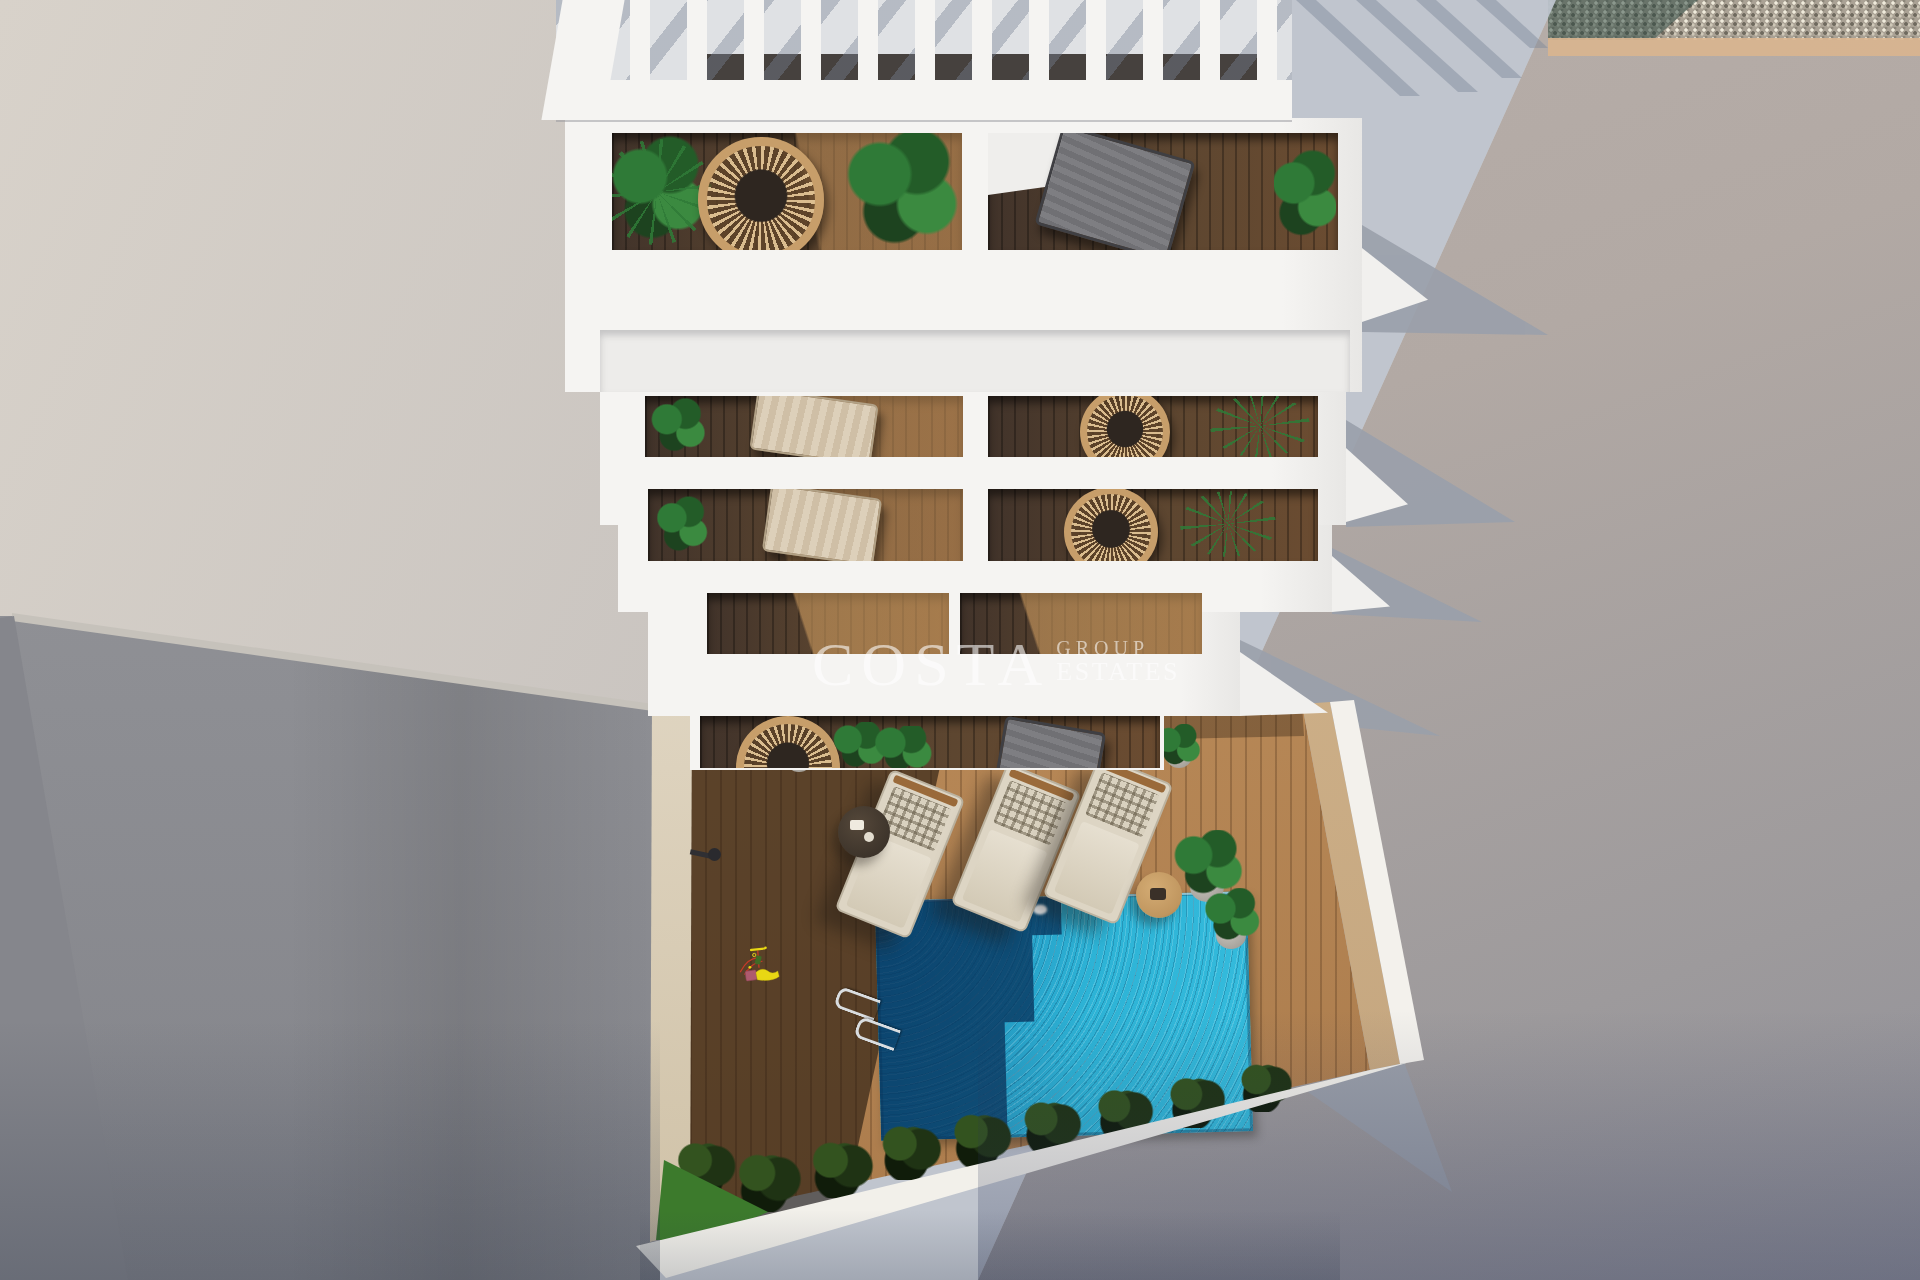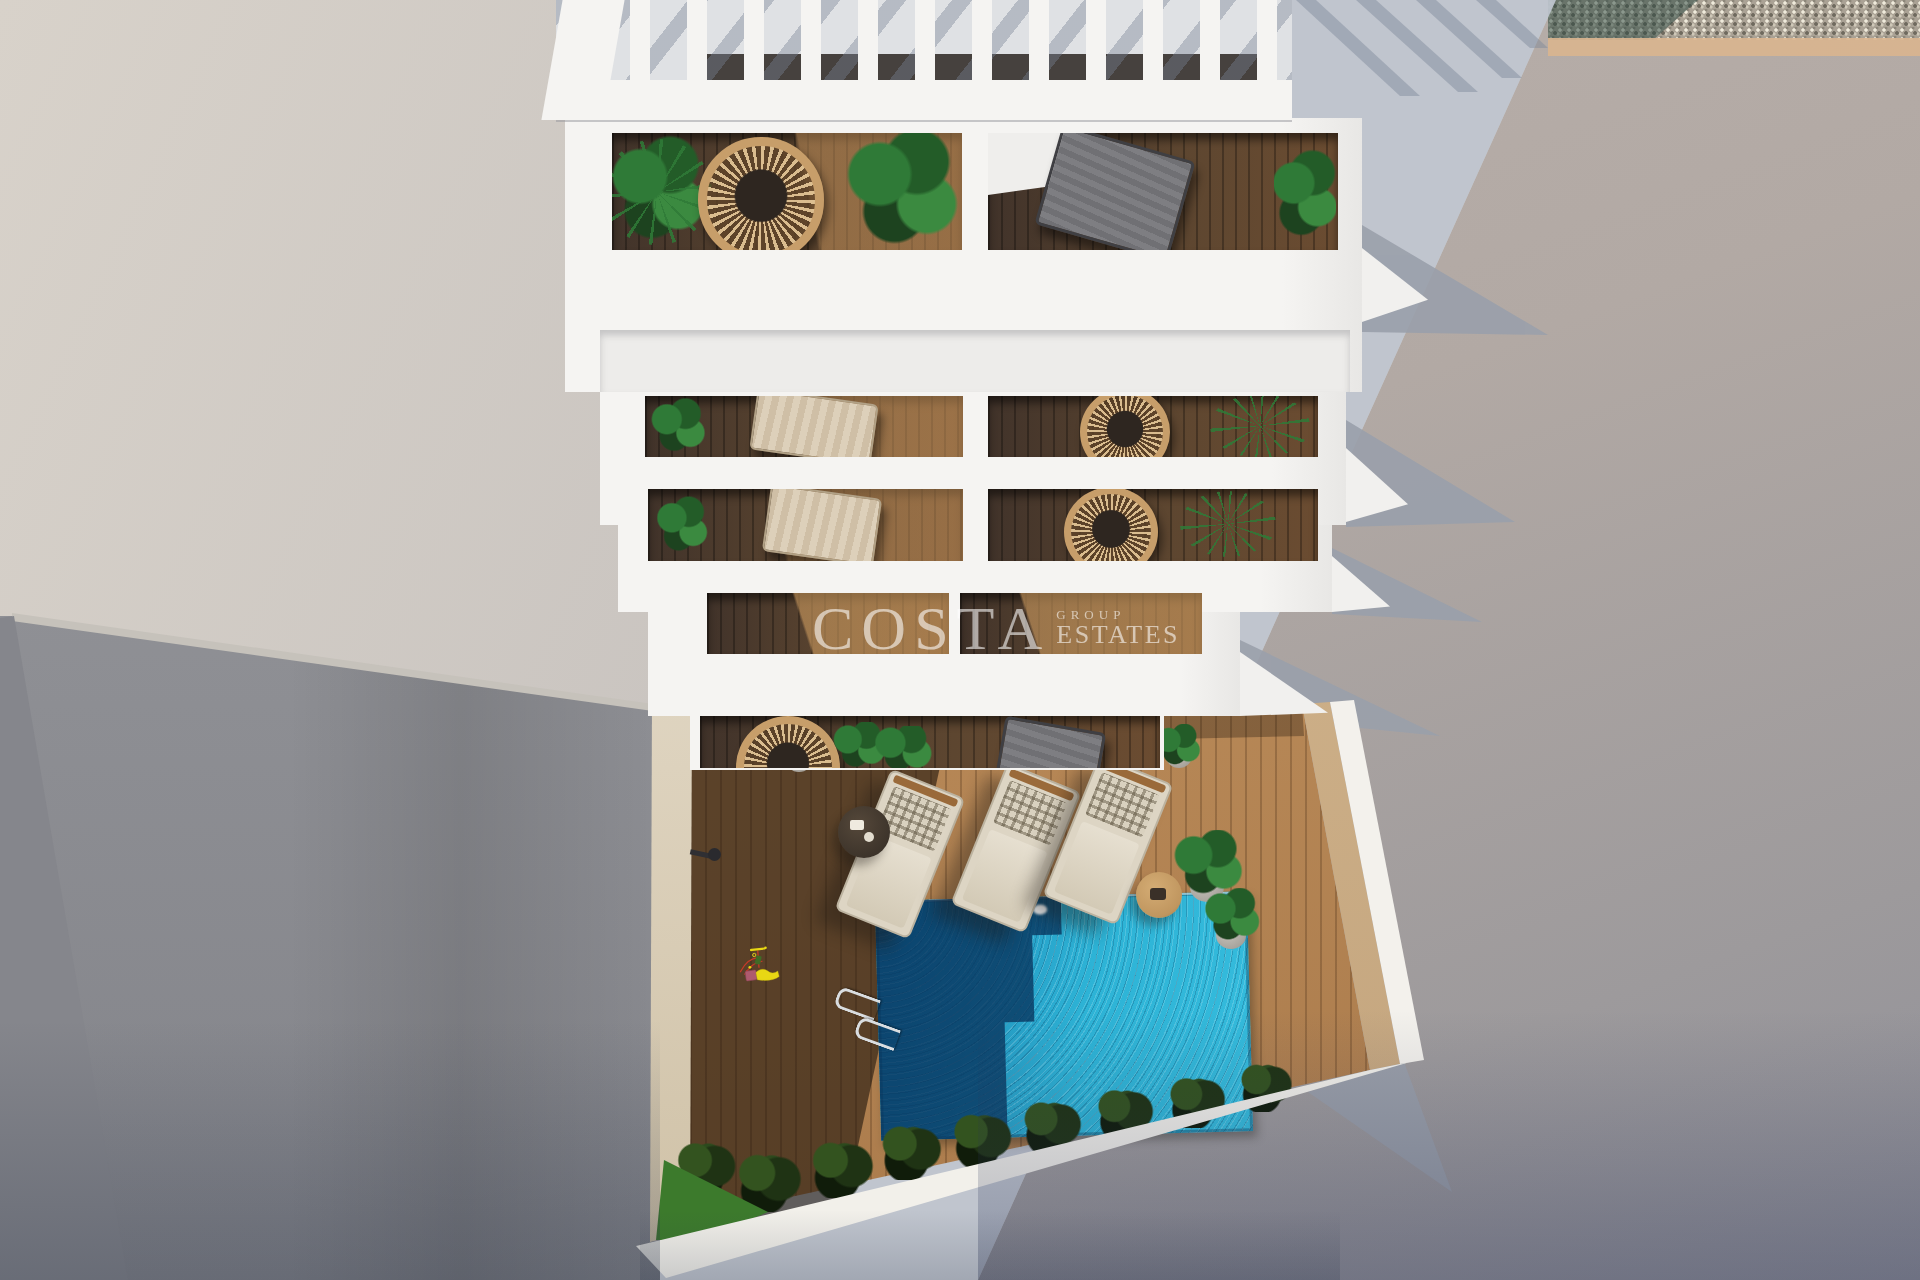--- a/index.html
+++ b/index.html
@@ -126,24 +126,24 @@
     background:repeating-linear-gradient(128deg,rgba(120,130,148,.40) 0 16px,transparent 16px 52px);}
   .pergola-slats{left:630px;top:0;width:662px;height:84px;
     background:repeating-linear-gradient(90deg,var(--building-white) 0 20px,transparent 20px 57px);}
   .pergola-beam-bottom{left:556px;top:80px;width:736px;height:40px;background:var(--building-white);
     box-shadow:0 2px 0 rgba(150,150,155,.5);}
   .pergola-beam-left{left:552px;top:0;width:62px;height:120px;background:var(--building-white);transform:skewX(-10deg);}
 
   .wedge{position:absolute;background:#f1f0ee;}
 
   
-  .watermark{left:812px;top:602px;display:flex;align-items:center;color:var(--watermark-white);}
+  .watermark{left:812px;top:638px;display:flex;align-items:flex-start;color:var(--watermark-white);}
   .wm-big{font-size:62px;line-height:.85;letter-spacing:8px;font-weight:400;}
   .wm-col{display:flex;flex-direction:column;margin-left:6px;}
-  .wm-s1{font-size:13px;letter-spacing:5px;line-height:1;}
+  .wm-s1{font-size:20px;letter-spacing:5px;line-height:1;}
   .wm-s2{font-size:26px;letter-spacing:2.5px;line-height:1.05;}
 
   .corner-dim{position:absolute;pointer-events:none;}
 </style>
 </head>
 <body>
 
 <div class="stage">
 
   <div class="layer ground-base"></div>

